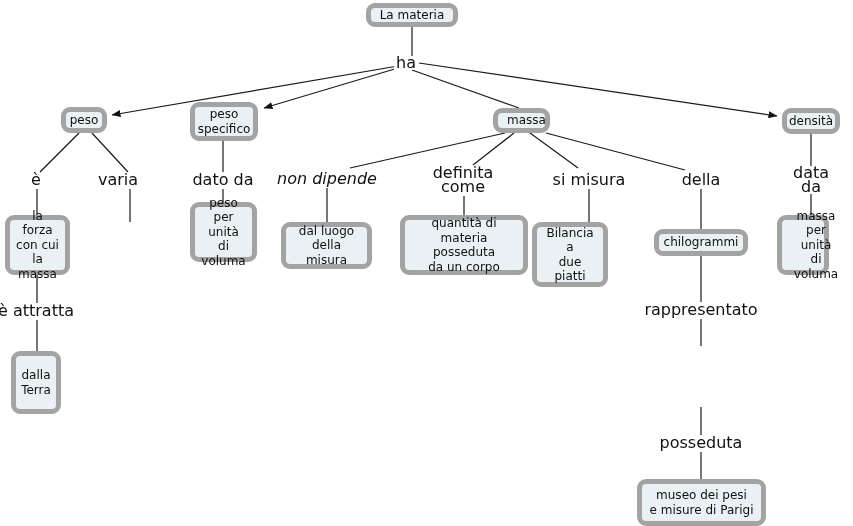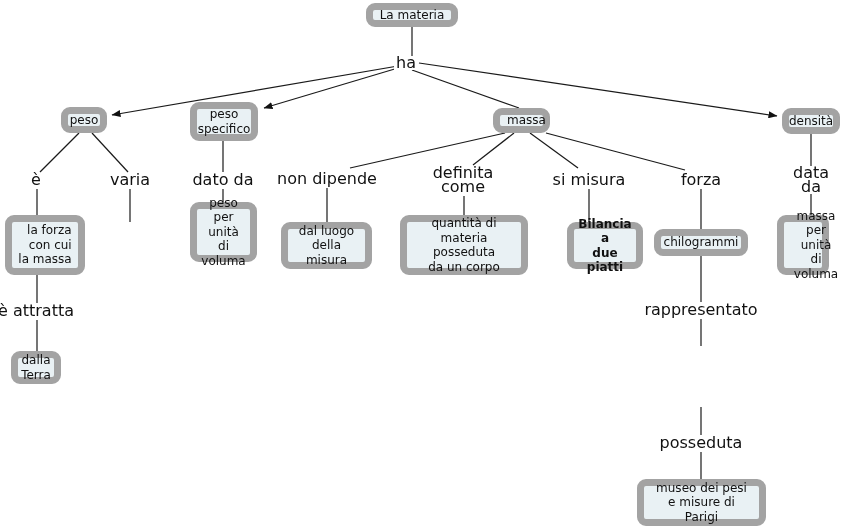--- a/index.html
+++ b/index.html
@@ -23,21 +23,21 @@
     left: 0;
     top: 0;
     width: 853px;
     height: 526px;
     pointer-events: none;
   }
   .node {
     position: absolute;
     box-sizing: border-box;
     background: #e9f1f4;
-    border: 7px solid #a3a3a3;
+    border: 5px solid #a3a3a3;
     border-radius: 9px;
     color: #111111;
     font-size: 12px;
     line-height: 14.5px;
     text-align: center;
     display: flex;
     align-items: center;
     justify-content: center;
     white-space: pre-line;
     padding: 2px 6px;
@@ -111,59 +111,59 @@
 
   <div class="node" style="left:61px; top:107px; width:46px; height:26px;">peso</div>
 
   <div class="node" style="left:190px; top:102px; width:68px; height:39px;">peso
 specifico</div>
 
   <div class="node" style="left:493px; top:108px; width:57px; height:25px;padding-left:16px;">massa</div>
 
   <div class="node" style="left:782px; top:108px; width:58px; height:26px;">densità</div>
 
-  <div class="node" style="left:5px; top:215px; width:80px; height:60px;text-align:right;">la forza
+  <div class="node" style="left:5px; top:215px; width:65px; height:60px;">la forza
 con cui
 la massa</div>
 
 
   <div class="node" style="left:190px; top:202px; width:67px; height:60px;">peso per
 unità di
 voluma</div>
 
   <div class="node" style="left:281px; top:222px; width:91px; height:47px;">dal luogo
 della misura</div>
 
   <div class="node" style="left:400px; top:215px; width:128px; height:60px;">quantità di
 materia posseduta
 da un corpo</div>
 
-  <div class="node" style="left:567px; top:222px; width:76px; height:47px;font-weight:bold;">Bilancia a
+  <div class="node" style="left:532px; top:222px; width:76px; height:65px;">Bilancia a
 due piatti</div>
 
   <div class="node" style="left:654px; top:229px; width:94px; height:27px;">chilogrammi</div>
 
   <div class="node" style="left:777px; top:215px; width:52px; height:60px;padding-left:32px;">massa per
 unità di
 voluma</div>
 
 
   <div class="node" style="left:637px; top:479px; width:129px; height:47px;">museo dei pesi
 e misure di Parigi</div>
 
-  <div class="node" style="left:11px; top:351px; width:50px; height:33px;">dalla
+  <div class="node" style="left:11px; top:351px; width:50px; height:63px;">dalla
 Terra</div>
 
   <div class="link-label" style="left:406px; top:63px;">ha</div>
   <div class="link-label" style="left:36px; top:180px;">è</div>
-  <div class="link-label" style="left:130px; top:180px;">varia</div>
+  <div class="link-label" style="left:118px; top:180px;">varia</div>
   <div class="link-label" style="left:223px; top:180px;">dato da</div>
-  <div class="link-label" style="left:327px; top:179px;">non dipende</div>
+  <div class="link-label" style="left:327px; top:179px;font-style:italic;">non dipende</div>
   <div class="link-label" style="left:463px; top:180px;">definita
 come</div>
   <div class="link-label" style="left:589px; top:180px;">si misura</div>
-  <div class="link-label" style="left:701px; top:180px;">forza</div>
+  <div class="link-label" style="left:701px; top:180px;">della</div>
   <div class="link-label" style="left:811px; top:180px;">data da</div>
   <div class="link-label" style="left:36px; top:311px;">è attratta</div>
   <div class="link-label" style="left:701px; top:310px;">rappresentato</div>
   <div class="link-label" style="left:701px; top:443px;">posseduta</div>
 
 </div>
 
 </body></html>

